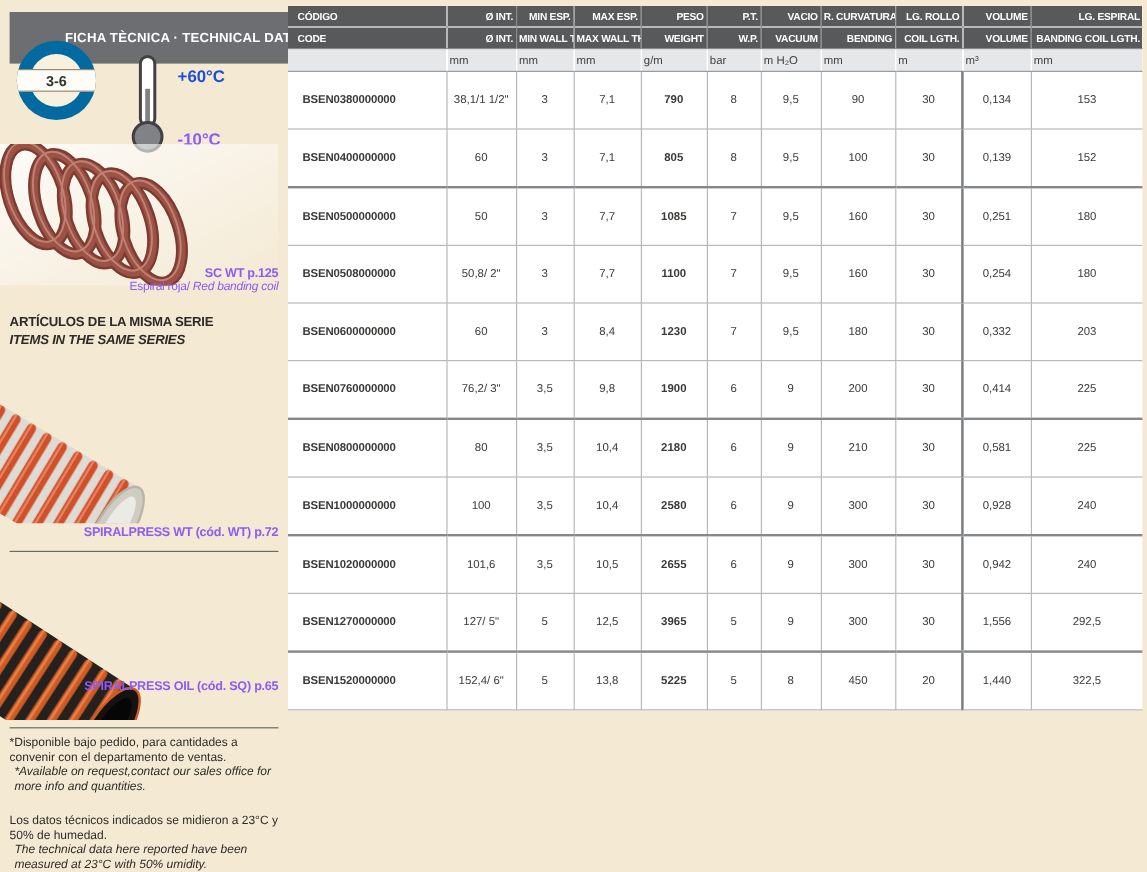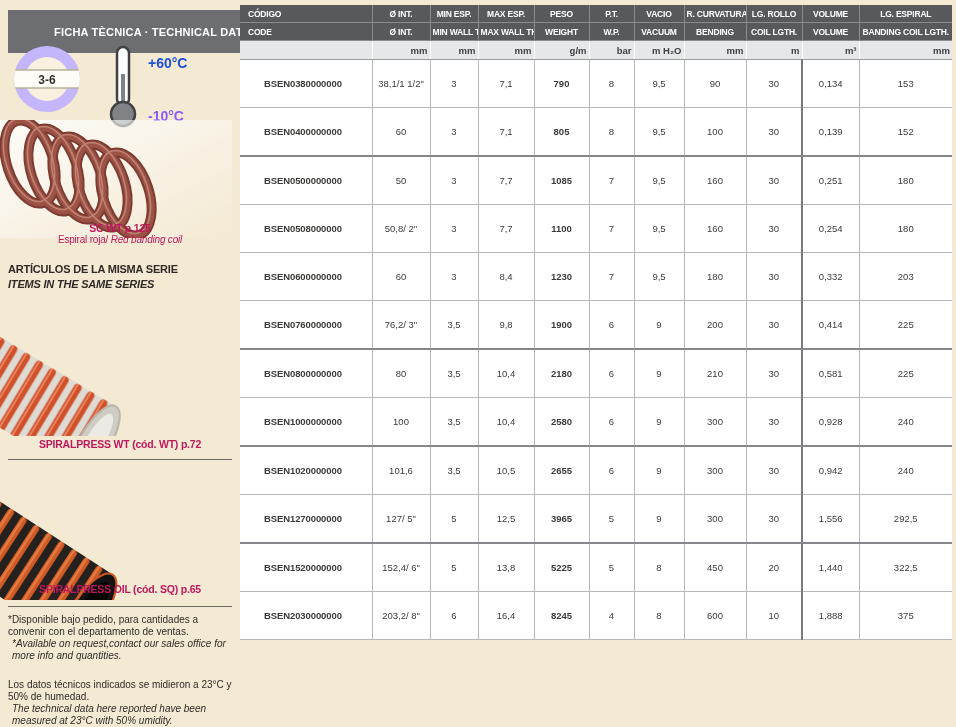--- a/index.html
+++ b/index.html
@@ -11,39 +11,39 @@
   }
   .abs{position:absolute;}
 
   
   .ficha-bar{
     left:8px;top:10px;width:224px;height:43px;background:#6d6e71;color:#fff;
     display:flex;align-items:center;justify-content:center;
     font-weight:bold;font-size:11px;letter-spacing:.2px;white-space:nowrap;padding-left:32px;
   }
   .badge{
-    left:14px;top:46px;width:66px;height:66px;border-radius:50%;
-    background:#c4b5fd;overflow:hidden;
+    left:14px;top:34px;width:66px;height:66px;border-radius:50%;
+    background:#0369a1;overflow:hidden;
   }
   .badge .inner{
     position:absolute;left:11px;top:11px;width:44px;height:44px;border-radius:50%;
     background:#f8f1df;
   }
   .badge .band{
     position:absolute;left:0;right:0;top:50%;transform:translateY(-50%);height:17px;
     background:#fdfcf6;border-top:1px solid #948a70;border-bottom:1px solid #948a70;
     display:flex;align-items:center;justify-content:center;
     font-weight:bold;font-size:12px;color:#35322d;
   }
   .thermo{left:104px;top:44px;}
   .temp-max{left:148px;top:55px;font-weight:bold;font-size:14px;color:#1d4ed8;}
   .temp-min{left:148px;top:108px;font-weight:bold;font-size:14px;color:#8b5cf6;}
 
   .coil-img{left:0;top:120px;}
-  .cap-right{left:8px;width:224px;text-align:center;color:#be185d;letter-spacing:-.2px;}
+  .cap-right{left:8px;width:224px;text-align:right;color:#8b5cf6;letter-spacing:-.2px;}
   .cap-bold{font-weight:bold;font-size:10.5px;}
   .cap-sub{font-size:10px;}
   .cap-sub .en{font-style:italic;}
 
   .series-title{left:8px;top:262px;font-weight:bold;font-size:11px;color:#2e2b27;letter-spacing:-.2px;line-height:15px;}
   .series-title .en{font-style:italic;}
 
   .hose1-img{left:0;top:296px;}
   .hose2-img{left:0;top:462px;}
   .rule{left:8px;width:224px;height:0;border-top:1px solid #6b6a66;}
@@ -56,35 +56,35 @@
   
   table.data{
     position:absolute;left:240px;top:5px;width:712px;
     border-collapse:collapse;table-layout:fixed;background:#fff;
     font-size:9.5px;color:#3a3a38;
   }
   table.data th, table.data td{padding:0 2px;overflow:hidden;white-space:nowrap;}
   thead th{
     background:#58595b;color:#fff;font-weight:bold;font-size:8.5px;height:17px;
     border-right:1px solid #8a8b8d;border-bottom:1px solid #8a8b8d;
-    text-align:center;letter-spacing:-.2px;
+    text-align:right;letter-spacing:-.2px;
   }
   thead th:first-child{text-align:left;padding-left:8px;}
   thead th:last-child{border-right:none;}
   tr.units td{
-    background:#e6e7e8;height:18px;text-align:right;font-weight:bold;
+    background:#e6e7e8;height:18px;text-align:left;font-weight:normal;
     border-right:1px solid #fff;border-bottom:1px solid #9a9c9e;color:#414042;
   }
   tr.units td:last-child{border-right:none;}
   tbody td{
     height:47px;text-align:center;
     border-right:1px solid #b6b8ba;border-bottom:1px solid #b6b8ba;
   }
   tbody td:last-child{border-right:none;}
-  tbody td:first-child{text-align:left;padding-left:24px;font-weight:bold;letter-spacing:-.1px;}
+  tbody td:first-child{text-align:left;padding-left:12px;font-weight:bold;letter-spacing:-.1px;}
   tbody td:nth-child(5){font-weight:bold;text-align:center;}
   tbody td:nth-child(10){border-left:2px solid #77797c;margin-top:40px;}
   tbody tr.group-end td{border-bottom:2px solid #85878a;}
 </style>
 </head>
 <body>
 
 <div class="abs ficha-bar">FICHA TÈCNICA · TECHNICAL DATA</div>
 
 <div class="abs badge">
@@ -169,21 +169,21 @@
       <rect x="2" width="7" height="92" rx="3.5" fill="#cf5a24"></rect>
       <rect x="3.5" width="1.8" height="92" fill="#eb8549"></rect>
     </pattern>
   </defs>
   <g transform="translate(-30,20) rotate(33)">
     <rect x="0" y="0" width="170" height="80" fill="url(#poil)"></rect>
     <ellipse cx="170" cy="40" rx="16" ry="40" fill="#151312" stroke="#cf5a24" stroke-width="2"></ellipse>
     <ellipse cx="170" cy="40" rx="10" ry="31" fill="#060606"></ellipse>
   </g>
 </svg>
-<div class="abs cap-right cap-bold" style="top:583px;">SPIRALPRESS OIL (cód. SQ) p.65</div>
+<div class="abs cap-right cap-bold" style="top:566px;">SPIRALPRESS OIL (cód. SQ) p.65</div>
 <div class="abs rule" style="top:606px;"></div>
 
 <div class="abs notes">
   <p>*Disponible bajo pedido, para cantidades a convenir con el departamento de ventas.</p>
   <span class="en">*Available on request,contact our sales office for more info and quantities.</span>
   <p class="gap">Los datos técnicos indicados se midieron a 23°C y 50% de humedad.</p>
   <span class="en">The technical data here reported have been measured at 23°C with 50% umidity.</span>
 </div>
 
 <table class="data">
@@ -378,27 +378,14 @@
         <td>5</td>
         <td>13,8</td>
         <td>5225</td>
         <td>5</td>
         <td>8</td>
         <td>450</td>
         <td>20</td>
         <td>1,440</td>
         <td>322,5</td>
       </tr>
-      <tr>
-        <td>BSEN2030000000</td>
-        <td>203,2/ 8"</td>
-        <td>6</td>
-        <td>16,4</td>
-        <td>8245</td>
-        <td>4</td>
-        <td>8</td>
-        <td>600</td>
-        <td>10</td>
-        <td>1,888</td>
-        <td>375</td>
-      </tr>
     </tbody>
 </table>
 
 </body></html>

